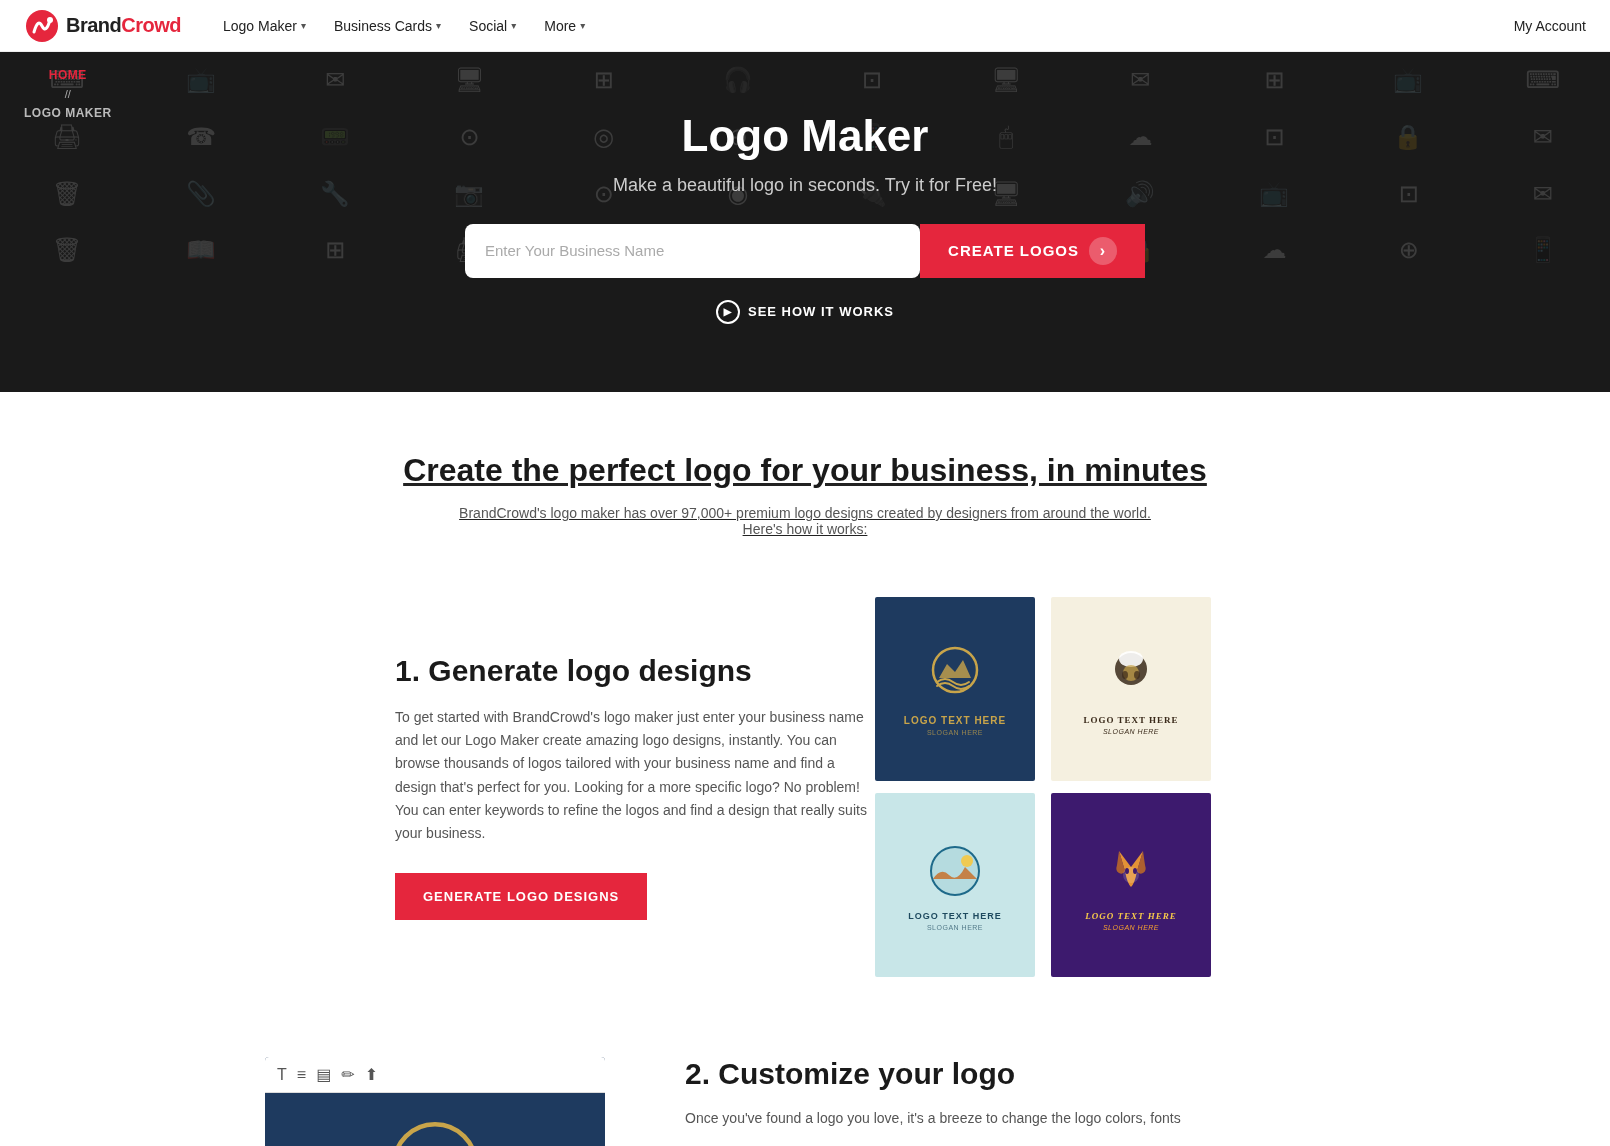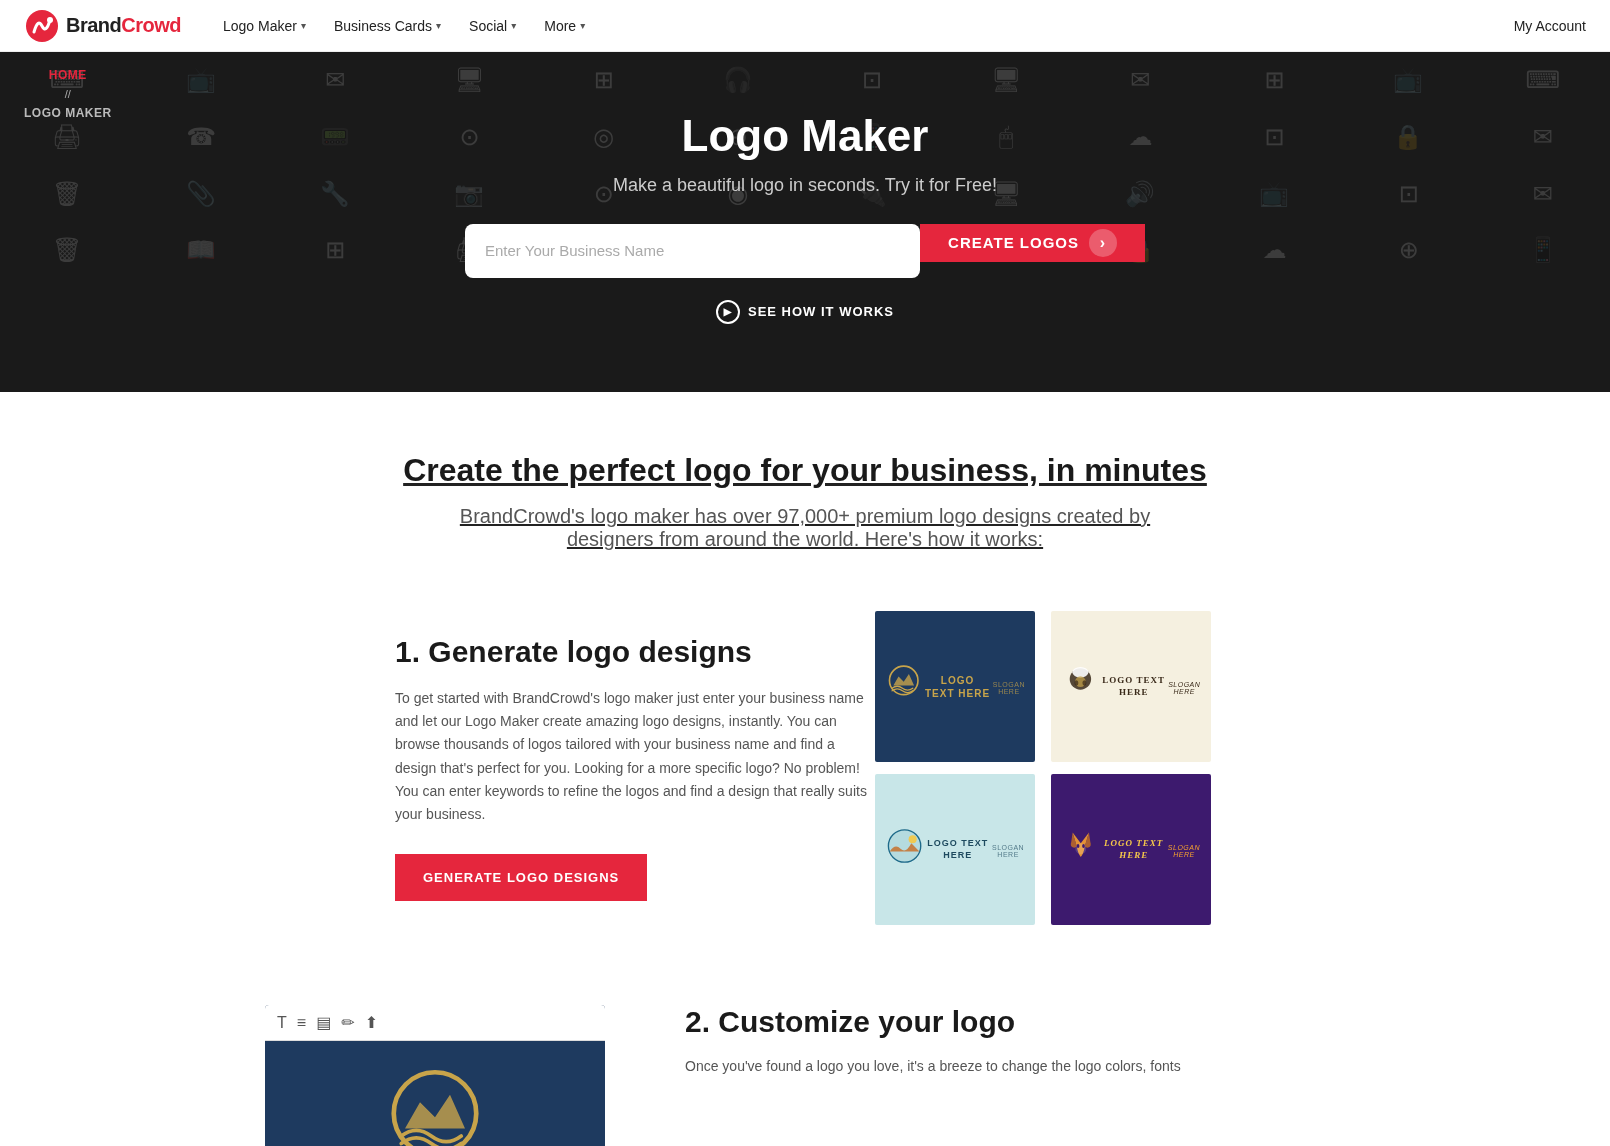--- a/index.html
+++ b/index.html
@@ -126,21 +126,21 @@
       padding: 0 20px;
       font-size: 15px;
       border: none;
       outline: none;
       border-radius: 8px;
       background: #fff;
       color: #444;
     }
     .hero-input::placeholder { color: #aaa; }
     .hero-btn {
-      height: 38px;
+      height: 54px;
       padding: 0 28px;
       background: #e5263d;
       color: #fff;
       border: none;
       font-size: 15px;
       font-weight: 700;
       letter-spacing: 1px;
       cursor: pointer;
       display: flex;
       align-items: center;
@@ -187,21 +187,21 @@
       text-align: center;
       text-decoration: underline;
     }
     .section-perfect h2 {
       font-size: 32px;
       font-weight: 800;
       color: #1a1a1a;
       margin-bottom: 16px;
     }
     .section-perfect p {
-      font-size: 20px;
+      font-size: 14px;
       color: #555;
       max-width: 700px;
       margin: 0 auto;
     }
 
     
     .section-generate {
       display: flex;
       align-items: center;
       justify-content: center;
@@ -242,24 +242,24 @@
     .logo-grid {
       display: grid;
       grid-template-columns: 1fr 1fr;
       grid-template-rows: 1fr 1fr;
       gap: 12px;
       width: 340px;
       flex-shrink: 0;
     }
     .logo-card {
       width: 160px;
-      height: 151px;
+      height: 184px;
       border-radius: 2px;
       display: flex;
-      flex-direction: row;
+      flex-direction: column;
       align-items: center;
       justify-content: center;
       padding: 8px;
       position: relative;
       overflow: hidden;
     }
     .logo-card-1 { background: #1e3a5f; }
     .logo-card-2 { background: #f5f0e0; }
     .logo-card-3 { background: #c8e6e8; }
     .logo-card-4 { background: #3d1a6e; }

